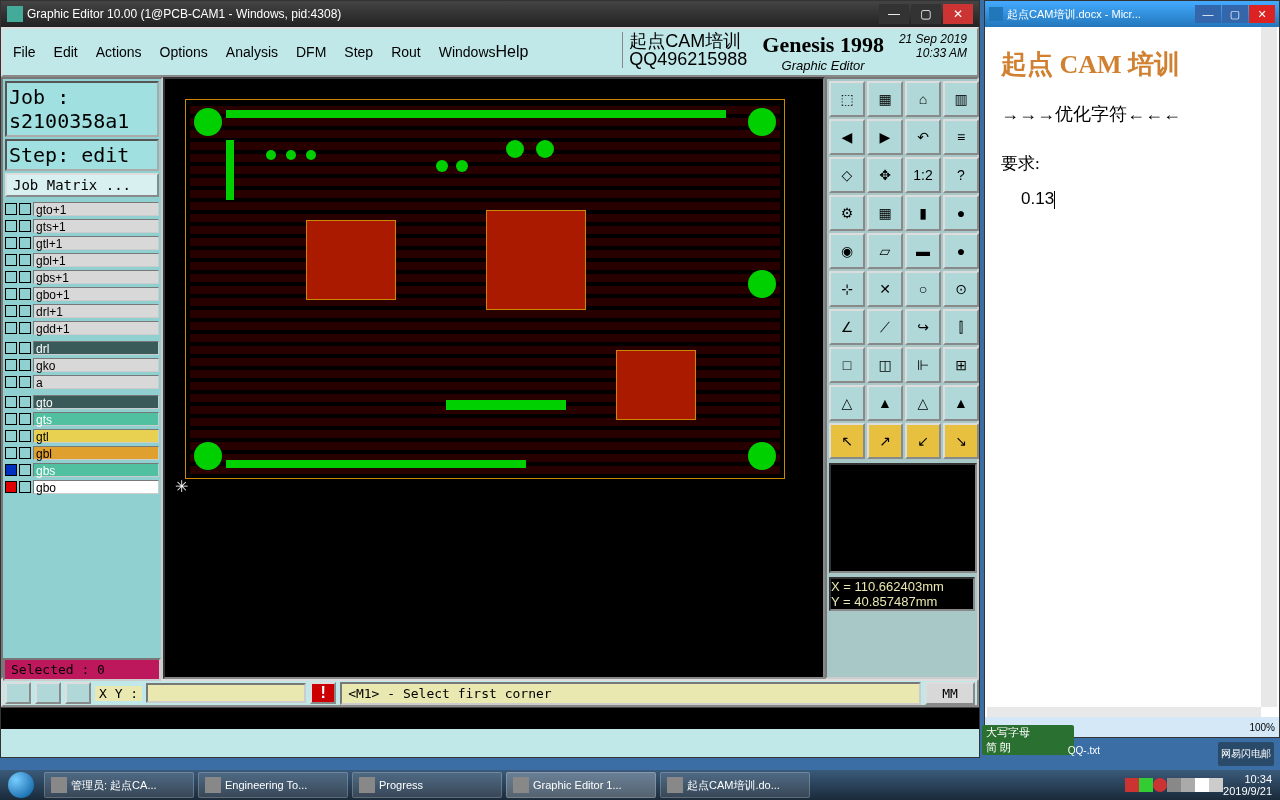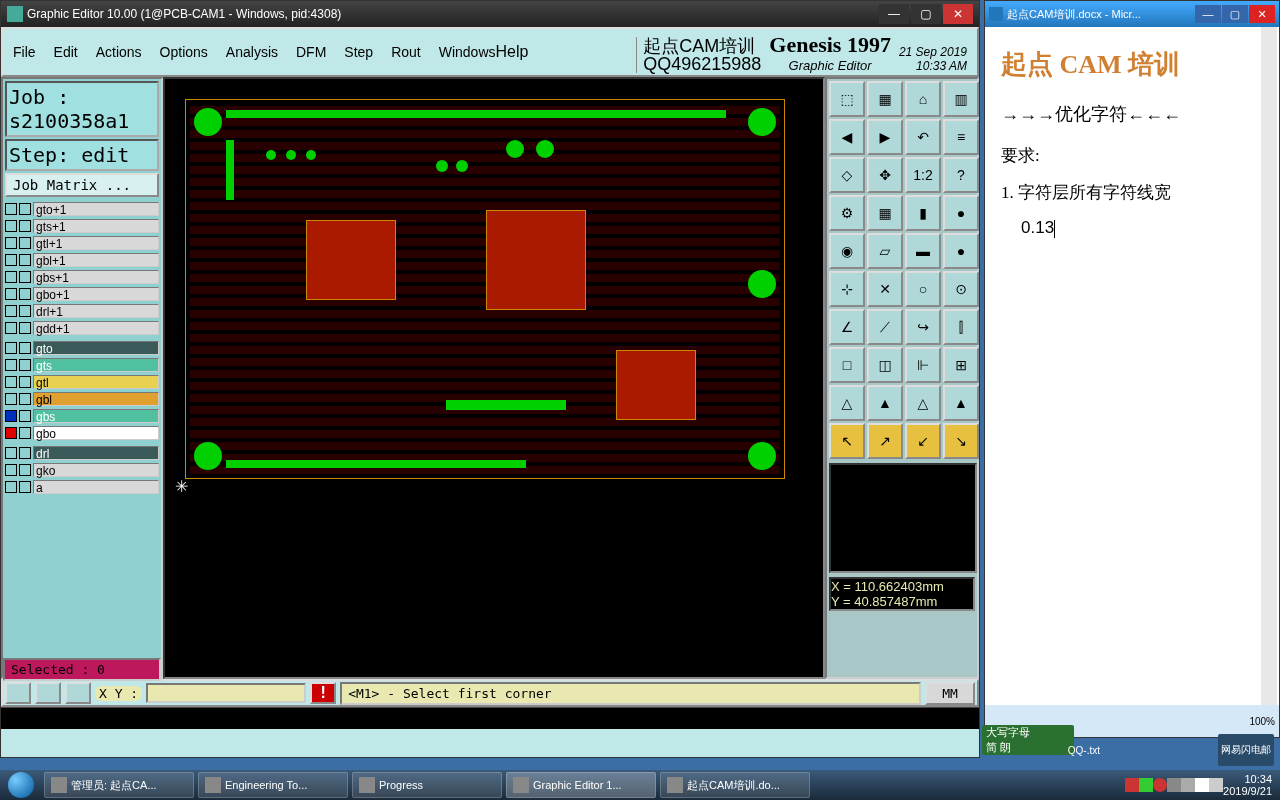--- a/index.html
+++ b/index.html
@@ -11,21 +11,21 @@
 .titlebar .icon { width: 16px; height: 16px; background: #4a9; margin-right: 4px; }
 .titlebar .buttons { margin-left: auto; display: flex; gap: 2px; }
 .titlebar .btn { width: 30px; height: 20px; background: #333; color: #fff; display: flex; align-items: center; justify-content: center; font-size: 12px; }
 .titlebar .btn.min { background: #333; }
 .titlebar .btn.max { background: #333; }
 .titlebar .btn.close { background: #c33; }
 
 .banner { height: 50px; background: #c0e8e8; border: 2px outset #ddd; display: flex; align-items: center; padding: 0 10px; }
 .menu { display: flex; gap: 18px; font-size: 14px; }
 .menu span { cursor: pointer; }
-.banner .right { margin-left: auto; display: flex; align-items: flex-end; gap: 8px; font-family: "SimSun", serif; }
+.banner .right { margin-left: auto; display: flex; align-items: flex-start; gap: 15px; font-family: "SimSun", serif; }
 .banner .cn { font-size: 18px; color: #000; line-height: 1; }
 .banner .gen { font-family: "Times New Roman", serif; font-size: 22px; font-weight: bold; }
 .banner .date { font-family: monospace; font-size: 12px; font-style: italic; text-align: right; }
 
 .body-area { display: flex; height: 602px; }
 .left-panel { width: 162px; background: #90d0d0; border: 2px inset #ccc; }
 .job-info { background: #a0e0e0; border: 2px inset #aaa; padding: 2px; font-family: monospace; font-size: 20px; margin: 2px; }
 .job-matrix { background: #d8f0f0; border: 2px outset #ddd; padding: 2px 6px; font-family: monospace; font-size: 14px; margin: 2px; cursor: pointer; }
 .layer-list { margin: 4px 2px; }
 .layer-row { display: flex; align-items: center; height: 16px; font-family: monospace; font-size: 12px; margin-bottom: 1px; }
@@ -52,59 +52,59 @@
 
 .right-toolbox { width: 154px; background: #a8c8c8; border: 2px inset #ccc; padding: 2px; }
 .tool-grid { display: grid; grid-template-columns: repeat(4, 36px); gap: 2px; }
 .tool-btn { width: 36px; height: 36px; background: #b0d8d8; border: 2px outset #ddd; display: flex; align-items: center; justify-content: center; font-size: 14px; cursor: pointer; }
 .tool-btn.active { background: #e8c040; }
 .mini-view { width: 148px; height: 110px; background: #000; border: 2px inset #888; margin-top: 4px; }
 .coords { font-family: monospace; font-size: 13px; color: #e8e8b0; background: #000; border: 2px inset #888; margin-top: 4px; }
 
 .bottom-bar { height: 28px; background: #c0e8e8; border: 2px outset #ddd; display: flex; align-items: center; padding: 2px; gap: 4px; }
 .bottom-bar .bb-btn { width: 26px; height: 22px; background: #b0d8d8; border: 2px outset #ddd; }
-.bottom-bar .xy-label { font-family: monospace; font-size: 13px; background: #e8e8b0; padding: 0 4px; border-radius: 6px; }
+.bottom-bar .xy-label { font-family: monospace; font-size: 13px; background: #e8e8b0; padding: 0 4px; }
 .bottom-bar .xy-input { width: 160px; height: 20px; background: #e8e8b0; border: 2px inset #ccc; }
 .bottom-bar .msg { flex: 1; background: #e8e8b0; border: 2px inset #ccc; padding: 2px 6px; font-family: monospace; font-size: 13px; }
 .bottom-bar .mm { width: 50px; text-align: center; background: #d8d8d8; border: 2px outset #ddd; font-family: monospace; font-size: 13px; padding: 2px; }
 
 .cmd-bar { height: 22px; background: #000; border-top: 1px solid #444; }
 
 
 .word-window { position: absolute; right: 0; top: 0; width: 296px; height: 738px; background: #fff; border: 1px solid #333; }
 .word-title { height: 26px; background: linear-gradient(to bottom, #4af, #27b); color: #fff; display: flex; align-items: center; padding: 0 4px; font-size: 11px; }
 .word-title .wbtn { margin-left: auto; display: flex; gap: 1px; }
 .word-title .wbtn div { width: 26px; height: 18px; background: #36a; display: flex; align-items: center; justify-content: center; font-size: 11px; }
 .word-title .wbtn .wclose { background: #d22; }
 .word-body { padding: 20px 16px; height: 670px; background: #fff; position: relative; }
 .word-body h2 { color: #d08030; font-family: "SimSun", serif; font-size: 26px; margin-bottom: 20px; }
-.word-body .arrows { font-size: 18px; margin-bottom: 18px; font-family: "SimSun"; }
+.word-body .arrows { font-size: 18px; margin-bottom: 26px; font-family: "SimSun"; }
 .word-body p { font-size: 17px; margin-bottom: 14px; font-family: "SimSun"; }
 .word-body .indent { padding-left: 20px; }
 .word-body .cursor { display: inline-block; width: 1px; height: 18px; background: #000; vertical-align: middle; animation: blink 1s infinite; }
 @keyframes blink { 50% { opacity: 0; } }
 .word-scroll { position: absolute; right: 2px; top: 26px; bottom: 30px; width: 16px; background: #e8e8e8; }
 .word-hscroll { position: absolute; left: 2px; right: 18px; bottom: 14px; height: 16px; background: #e8e8e8; }
-.word-status { position: absolute; bottom: 0; left: 0; right: 0; height: 32px; background: #d4e8f8; font-size: 10px; display: flex; align-items: center; justify-content: flex-end; padding: 0 4px; }
+.word-status { position: absolute; bottom: 0; left: 0; right: 0; height: 20px; background: #d4e8f8; font-size: 10px; display: flex; align-items: center; justify-content: flex-end; padding: 0 4px; }
 
 
 .ime-bar { position: absolute; right: 206px; top: 725px; width: 92px; height: 30px; background: #2a7030; color: #fff; font-size: 11px; display: flex; flex-direction: column; justify-content: center; padding: 0 4px; border-radius: 2px; }
 
 
 .taskbar { position: absolute; bottom: 0; left: 0; width: 1280px; height: 30px; background: linear-gradient(to bottom, #3a5a7a, #1a2a3a); display: flex; align-items: center; }
 .start-btn { width: 42px; height: 30px; display: flex; align-items: center; justify-content: center; }
 .start-orb { width: 26px; height: 26px; border-radius: 50%; background: radial-gradient(circle at 30% 30%, #7cf, #059); }
 .task-item { height: 26px; min-width: 150px; background: rgba(255,255,255,0.12); border: 1px solid rgba(255,255,255,0.2); margin: 10px 2px; display: flex; align-items: center; padding: 0 6px; color: #fff; font-size: 11px; gap: 4px; border-radius: 2px; }
 .task-item.active { background: rgba(255,255,255,0.25); }
 .task-item .ticon { width: 16px; height: 16px; background: #888; }
 .tray { margin-left: auto; display: flex; align-items: center; padding: 0 8px; color: #fff; font-size: 11px; }
 .tray .ticon { width: 14px; height: 14px; }
 .clock { text-align: right; line-height: 1.1; font-size: 11px; }
 
-.notif { position: absolute; right: 6px; bottom: 34px; width: 56px; height: 32px; background: #2a4a6a; color: #fff; font-size: 10px; display: flex; align-items: center; justify-content: center; border-radius: 2px; }
+.notif { position: absolute; right: 6px; bottom: 34px; width: 56px; height: 24px; background: #2a4a6a; color: #fff; font-size: 10px; display: flex; align-items: center; justify-content: center; border-radius: 2px; }
 .qqtxt { position: absolute; right: 180px; bottom: 44px; color: #fff; font-size: 10px; }
 </style>
 </head>
 <body>
 
 <div class="genesis-window">
   <div class="titlebar">
     <div class="icon"></div>
     <span>Graphic Editor 10.00 (1@PCB-CAM1 - Windows, pid:4308)</span>
     <div class="buttons">
@@ -125,21 +125,21 @@
       <span>Rout</span>
       <span>Windows</span>
     </div>
     <span style="">Help</span>
     <div class="right">
       <div style="border-left:1px solid #888;padding-left:6px">
         <div class="cn">起点CAM培训</div>
         <div class="cn">QQ496215988</div>
       </div>
       <div>
-        <div class="gen">Genesis 1997</div>
+        <div class="gen">Genesis 1998</div>
         <div style="font-style:italic;font-size:13px;text-align:center">Graphic Editor</div>
       </div>
       <div class="date">
         <div>21 Sep 2019</div>
         <div>10:33 AM</div>
       </div>
     </div>
   </div>
 
   <div class="body-area">
@@ -182,20 +182,37 @@
             <div class="cb1"></div>
             <div class="cb2"></div>
             <div class="name">drl+1</div>
           </div>
           <div class="layer-row">
             <div class="cb1"></div>
             <div class="cb2"></div>
             <div class="name">gdd+1</div>
           </div>
         </div>
+      <div class="layer-list" id="layers-c">
+          <div class="layer-row">
+            <div class="cb1"></div>
+            <div class="cb2"></div>
+            <div class="name dark">drl</div>
+          </div>
+          <div class="layer-row">
+            <div class="cb1"></div>
+            <div class="cb2"></div>
+            <div class="name ">gko</div>
+          </div>
+          <div class="layer-row">
+            <div class="cb1"></div>
+            <div class="cb2"></div>
+            <div class="name ">a</div>
+          </div>
+        </div>
       <div class="layer-list" id="layers-b">
           <div class="layer-row">
             <div class="cb1 "></div>
             <div class="cb2"></div>
             <div class="name dark">gto</div>
           </div>
           <div class="layer-row">
             <div class="cb1 "></div>
             <div class="cb2"></div>
             <div class="name teal">gts</div>
@@ -212,37 +229,20 @@
           </div>
           <div class="layer-row">
             <div class="cb1 blue"></div>
             <div class="cb2"></div>
             <div class="name teal">gbs</div>
           </div>
           <div class="layer-row">
             <div class="cb1 red"></div>
             <div class="cb2"></div>
             <div class="name white">gbo</div>
-          </div>
-        </div>
-      <div class="layer-list" id="layers-c">
-          <div class="layer-row">
-            <div class="cb1"></div>
-            <div class="cb2"></div>
-            <div class="name dark">drl</div>
-          </div>
-          <div class="layer-row">
-            <div class="cb1"></div>
-            <div class="cb2"></div>
-            <div class="name ">gko</div>
-          </div>
-          <div class="layer-row">
-            <div class="cb1"></div>
-            <div class="cb2"></div>
-            <div class="name ">a</div>
           </div>
         </div>
       <div style="position:absolute;bottom:76px;left:2px;width:158px" class="selected-bar">Selected : 0</div>
     </div>
 
     <div class="canvas">
       <div class="pcb">
 
         <div class="pad big" style="left:8px;top:8px"></div>
         <div class="pad big" style="right:8px;top:8px"></div>
@@ -338,21 +338,20 @@
     <div class="wbtn">
       <div>—</div>
       <div>▢</div>
       <div class="wclose">✕</div>
     </div>
   </div>
   <div class="word-body">
     <h2>起点 CAM 培训</h2>
     <div class="arrows">→→→优化字符←←←</div>
     <p>要求:</p>
-    <p>1. 字符层所有字符线宽</p>
     <p class="indent"><span>0.13</span><span class="cursor"></span></p>
   </div>
   <div class="word-scroll"></div>
   <div class="word-hscroll"></div>
   <div class="word-status">
     <span>100%</span>
   </div>
 </div>
 
 <div class="ime-bar">

